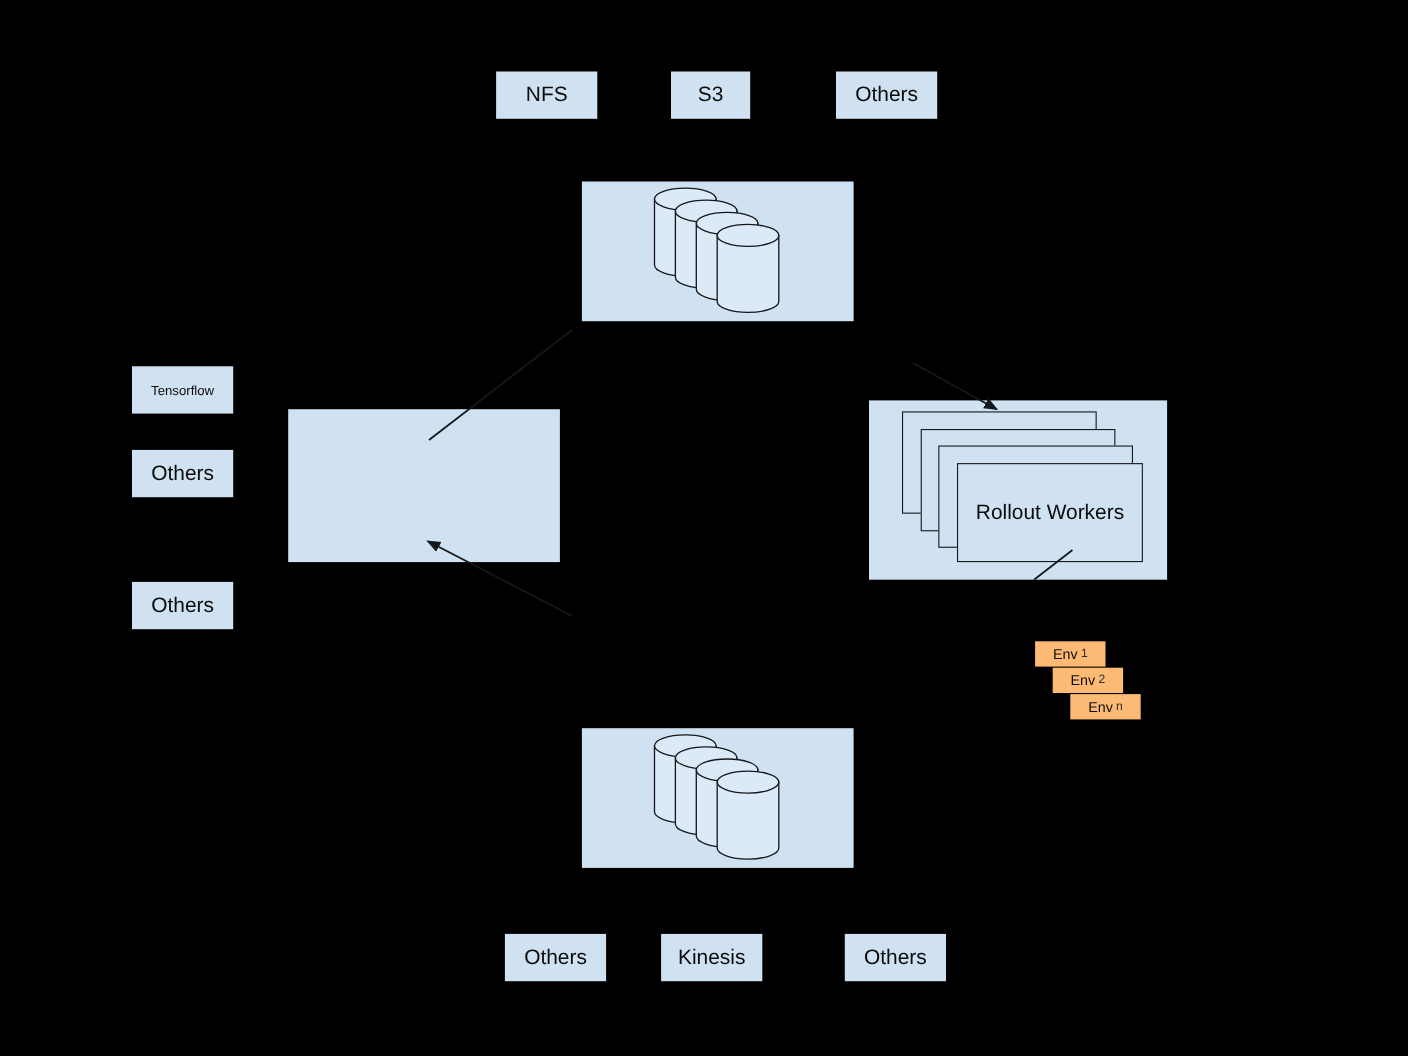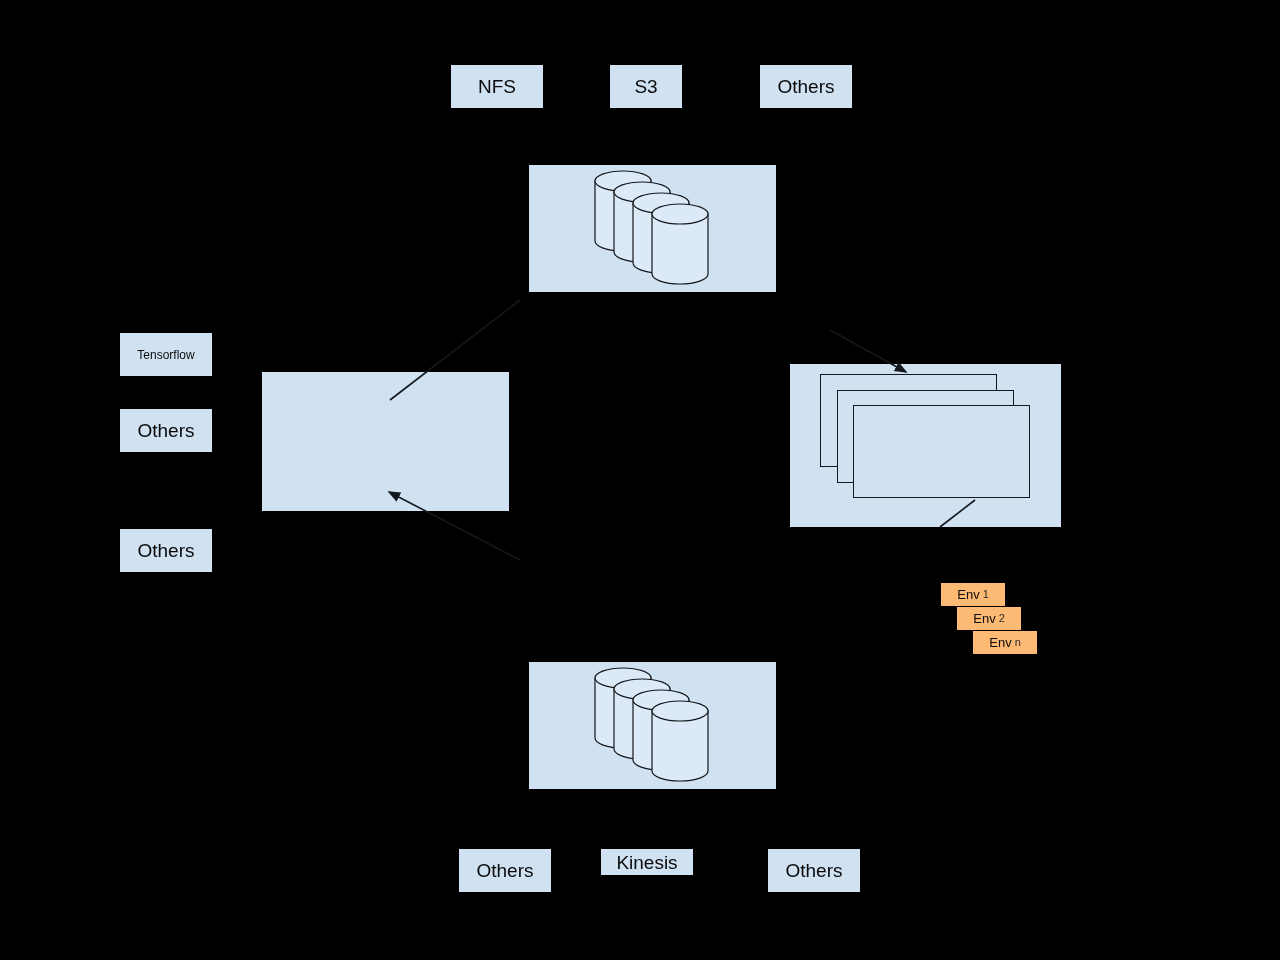--- a/index.html
+++ b/index.html
@@ -129,20 +129,23 @@
   <div class="node chip" style="left:120px;top:529px;width:92px;height:43px;">
     <span>Others</span>
   </div>
 
   <div class="panel" style="left:262px;top:372px;width:247px;height:139px;"></div>
 
   <div class="panel" style="left:790px;top:364px;width:271px;height:163px;"></div>
   <div class="node outlined" style="left:820px;top:374px;width:177px;height:93px;"></div>
   <div class="node outlined" style="left:837px;top:390px;width:177px;height:93px;"></div>
   <div class="node outlined" style="left:853px;top:405px;width:177px;height:93px;"></div>
+  <div class="node outlined" style="left:870px;top:421px;width:169px;height:90px;">
+    <span>Rollout Workers</span>
+  </div>
 
   <div class="env" style="left:941px;top:583px;width:64px;height:23px;">
     <span>Env</span>
       <span class="sub">1</span>
   </div>
   <div class="env" style="left:957px;top:607px;width:64px;height:23px;">
     <span>Env</span>
       <span class="sub">2</span>
   </div>
   <div class="env" style="left:973px;top:631px;width:64px;height:23px;">
@@ -168,21 +171,21 @@
       <g>
         <path d="M123,49 v60 a28,10 0 0 0 56,0 v-60 z"></path>
         <ellipse cx="151" cy="49" rx="28" ry="10"></ellipse>
       </g>
     </g>
   </svg>
 
   <div class="node chip" style="left:459px;top:849px;width:92px;height:43px;">
     <span>Others</span>
   </div>
-  <div class="node chip" style="left:601px;top:849px;width:92px;height:26px;">
+  <div class="node chip" style="left:601px;top:849px;width:92px;height:43px;">
     <span>Kinesis</span>
   </div>
   <div class="node chip" style="left:768px;top:849px;width:92px;height:43px;">
     <span>Others</span>
   </div>
 
   <svg class="svg-layer" width="1280" height="960" viewBox="0 0 1280 960">
     <defs>
       <marker id="arrowhead" markerWidth="9" markerHeight="9" refX="7" refY="3.2" orient="auto" markerUnits="strokeWidth">
         <path d="M0,0 L8,3.2 L0,6.4 z" fill="#14181c"></path>

